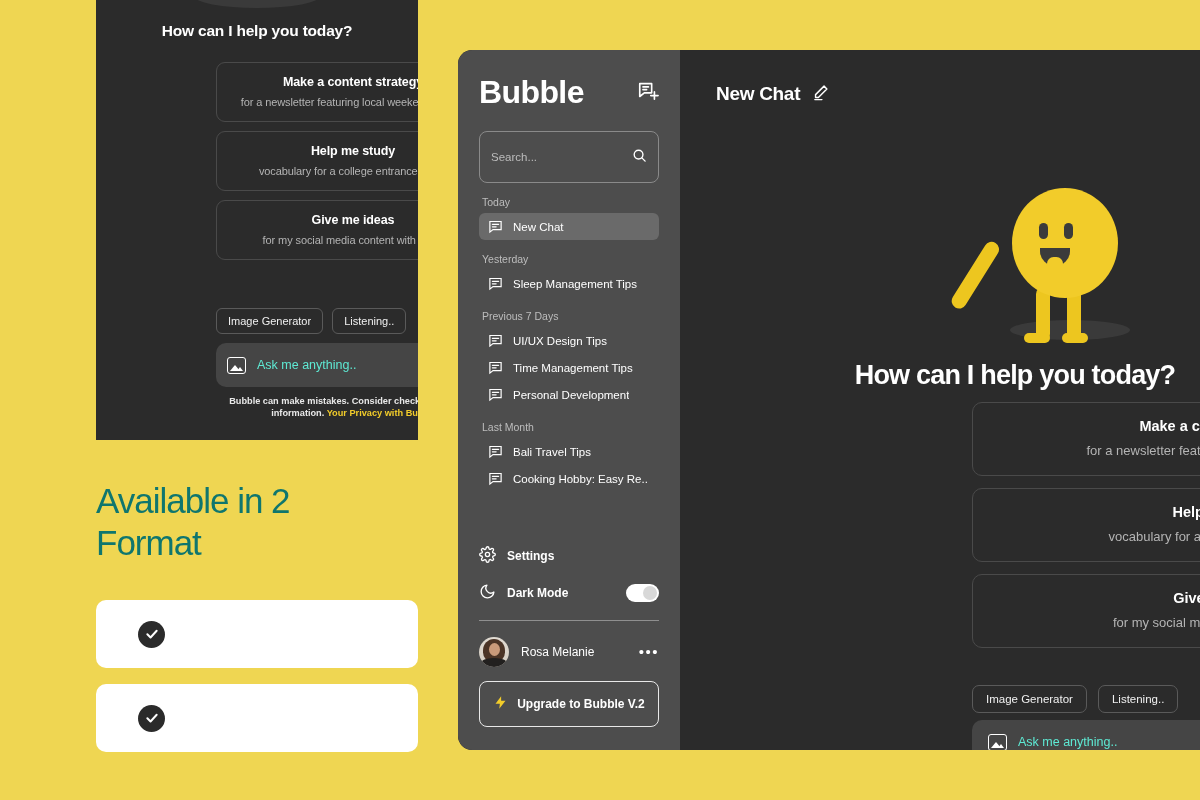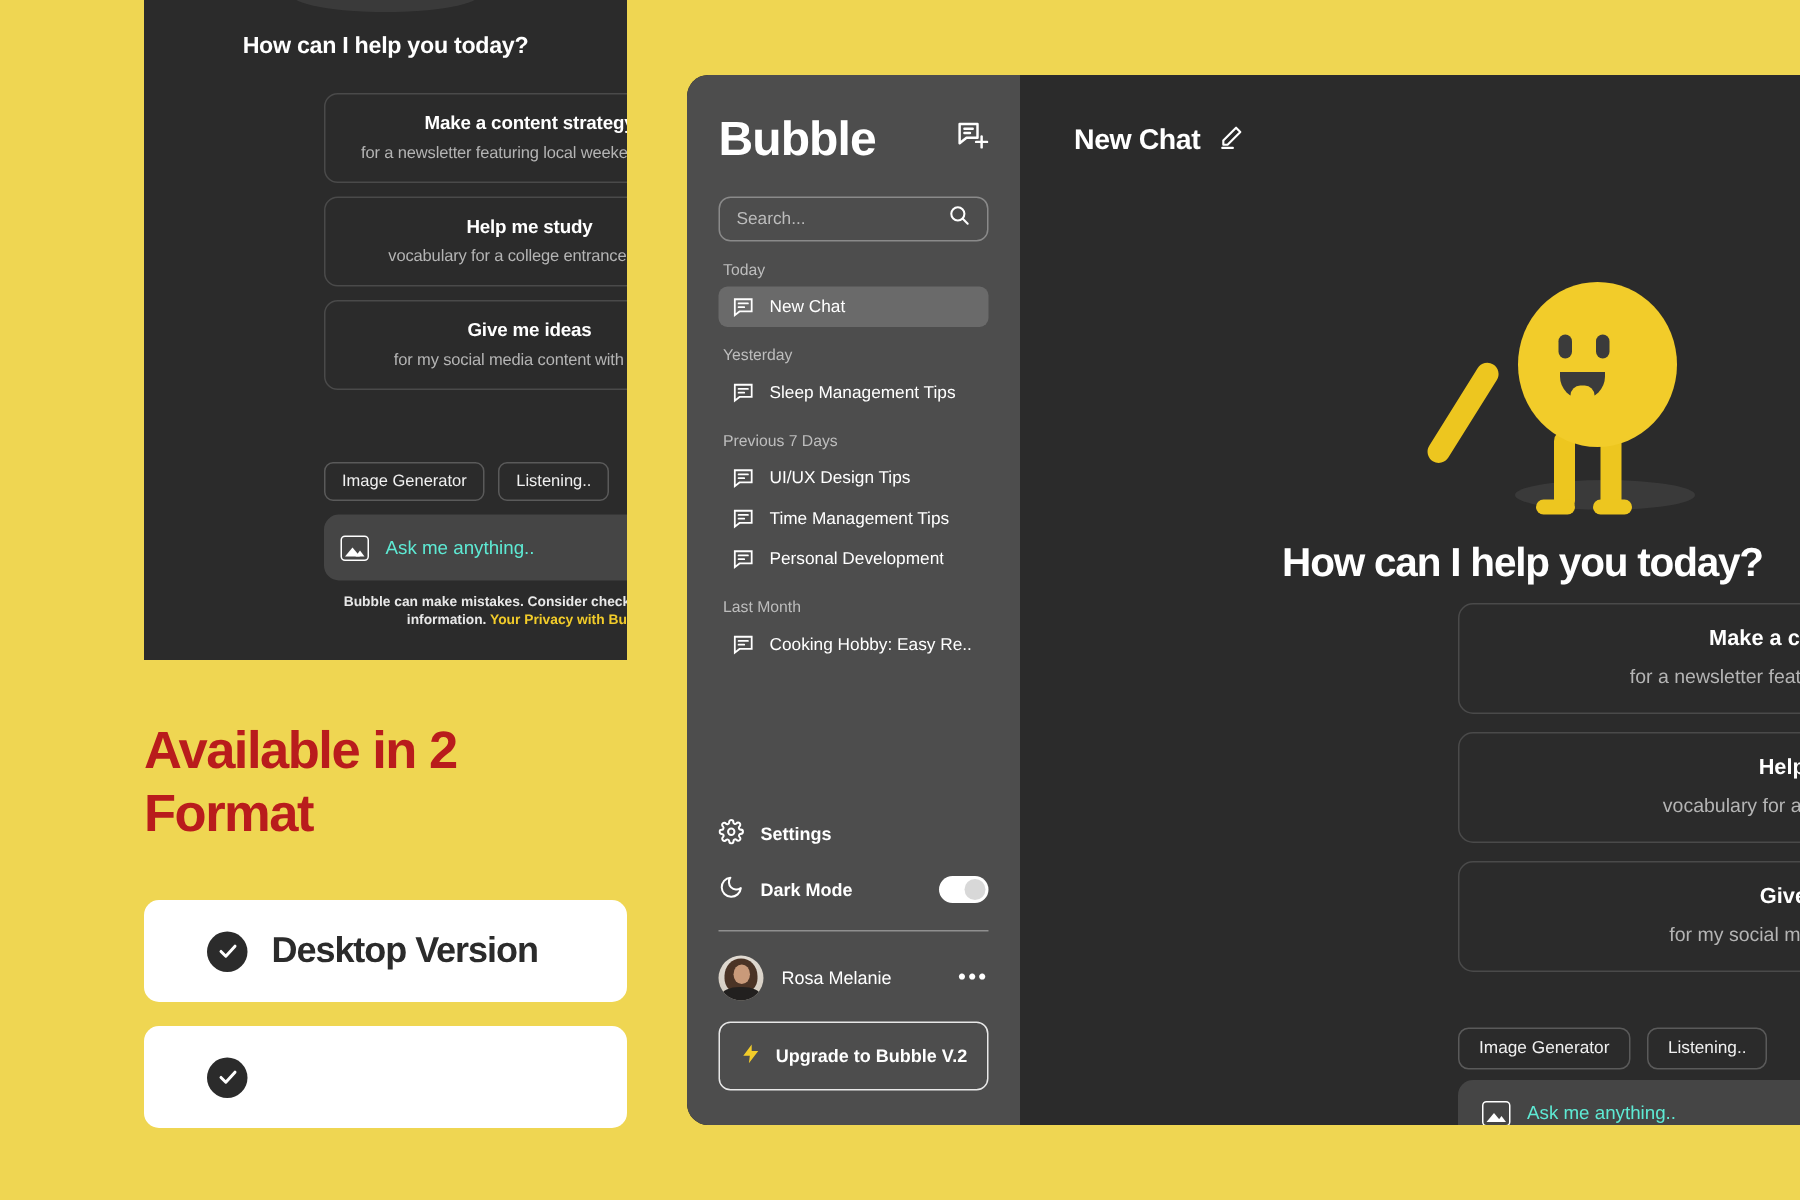--- a/index.html
+++ b/index.html
@@ -86,21 +86,21 @@
   .mob-disclaimer {
     position: absolute; top: 395px; left: 118px; width: 280px;
     text-align: center; color: #e8e8e8; font-size: 9.2px;
     font-weight: bold; line-height: 1.35;
   }
   .priv-link { color: #f2cc2a; }
 
   
   .avail-title {
     position: absolute; left: 96px; top: 480px; width: 300px;
-    color: #b91c1c; font-size: 35px; font-weight: bold;
+    color: #0f766e; font-size: 35px; font-weight: normal;
     line-height: 1.2; letter-spacing: -1px;
   }
   .ver-btn {
     position: absolute; left: 96px; width: 322px; height: 68px;
     background: #ffffff; border-radius: 10px;
     display: flex; align-items: center; padding-left: 42px; gap: 16px;
   }
   .ver-btn.desktop { top: 600px; }
   .ver-btn.mobile { top: 684px; }
   .check-circle {
@@ -134,21 +134,21 @@
     padding: 0 21px;
   }
   .brand-row {
     display: flex; align-items: center; justify-content: space-between;
     padding-top: 24px;
   }
   .brand {
     color: #ffffff; font-size: 32px; font-weight: bold; letter-spacing: -0.6px;
   }
   .searchbox {
-    margin-top: 20px; height: 30px;
+    margin-top: 20px; height: 52px;
     border: 1px solid #8a8a8a; border-radius: 8px;
     display: flex; align-items: center; justify-content: space-between;
     padding: 0 11px;
   }
   .searchbox .sp { color: #bcbcbc; font-size: 11.5px; }
   .sec-label {
     color: #bdbdbd; font-size: 10.5px; margin: 13px 0 5px 3px;
   }
   .chat-item {
     display: flex; align-items: center; gap: 10px;
@@ -340,21 +340,20 @@
 </div>
 
 <div class="avail-title">Available in 2 Format</div>
 
 <div class="ver-btn desktop">
   <span class="check-circle">
     <svg width="14" height="14" viewBox="0 0 24 24" fill="none" stroke="#ffffff" stroke-width="3.4" stroke-linecap="round" stroke-linejoin="round">
         <polyline points="4,12.5 9.5,18 20,6.5"></polyline>
       </svg>
   </span>
-  <span class="ver-label">Desktop Version</span>
 </div>
 
 <div class="ver-btn mobile">
   <span class="check-circle">
     <svg width="14" height="14" viewBox="0 0 24 24" fill="none" stroke="#ffffff" stroke-width="3.4" stroke-linecap="round" stroke-linejoin="round">
         <polyline points="4,12.5 9.5,18 20,6.5"></polyline>
       </svg>
   </span>
 </div>
 
@@ -425,20 +424,28 @@
       <div class="chat-item">
         <svg width="15" height="15" viewBox="0 0 24 24" fill="none" stroke="#ffffff" stroke-width="1.9" stroke-linecap="round">
             <path d="M3 4h18v13H8l-5 4z"></path>
             <line x1="7" y1="8.5" x2="17" y2="8.5"></line>
             <line x1="7" y1="12.5" x2="13" y2="12.5"></line>
           </svg>
         <span class="lbl">Personal Development</span>
       </div>
 
       <div class="sec-label">Last Month</div>
+      <div class="chat-item">
+        <svg width="15" height="15" viewBox="0 0 24 24" fill="none" stroke="#ffffff" stroke-width="1.9" stroke-linecap="round">
+            <path d="M3 4h18v13H8l-5 4z"></path>
+            <line x1="7" y1="8.5" x2="17" y2="8.5"></line>
+            <line x1="7" y1="12.5" x2="13" y2="12.5"></line>
+          </svg>
+        <span class="lbl">Bali Travel Tips</span>
+      </div>
       <div class="chat-item">
         <svg width="15" height="15" viewBox="0 0 24 24" fill="none" stroke="#ffffff" stroke-width="1.9" stroke-linecap="round">
             <path d="M3 4h18v13H8l-5 4z"></path>
             <line x1="7" y1="8.5" x2="17" y2="8.5"></line>
             <line x1="7" y1="12.5" x2="13" y2="12.5"></line>
           </svg>
         <span class="lbl">Cooking Hobby: Easy Re..</span>
       </div>
     </div>
 

